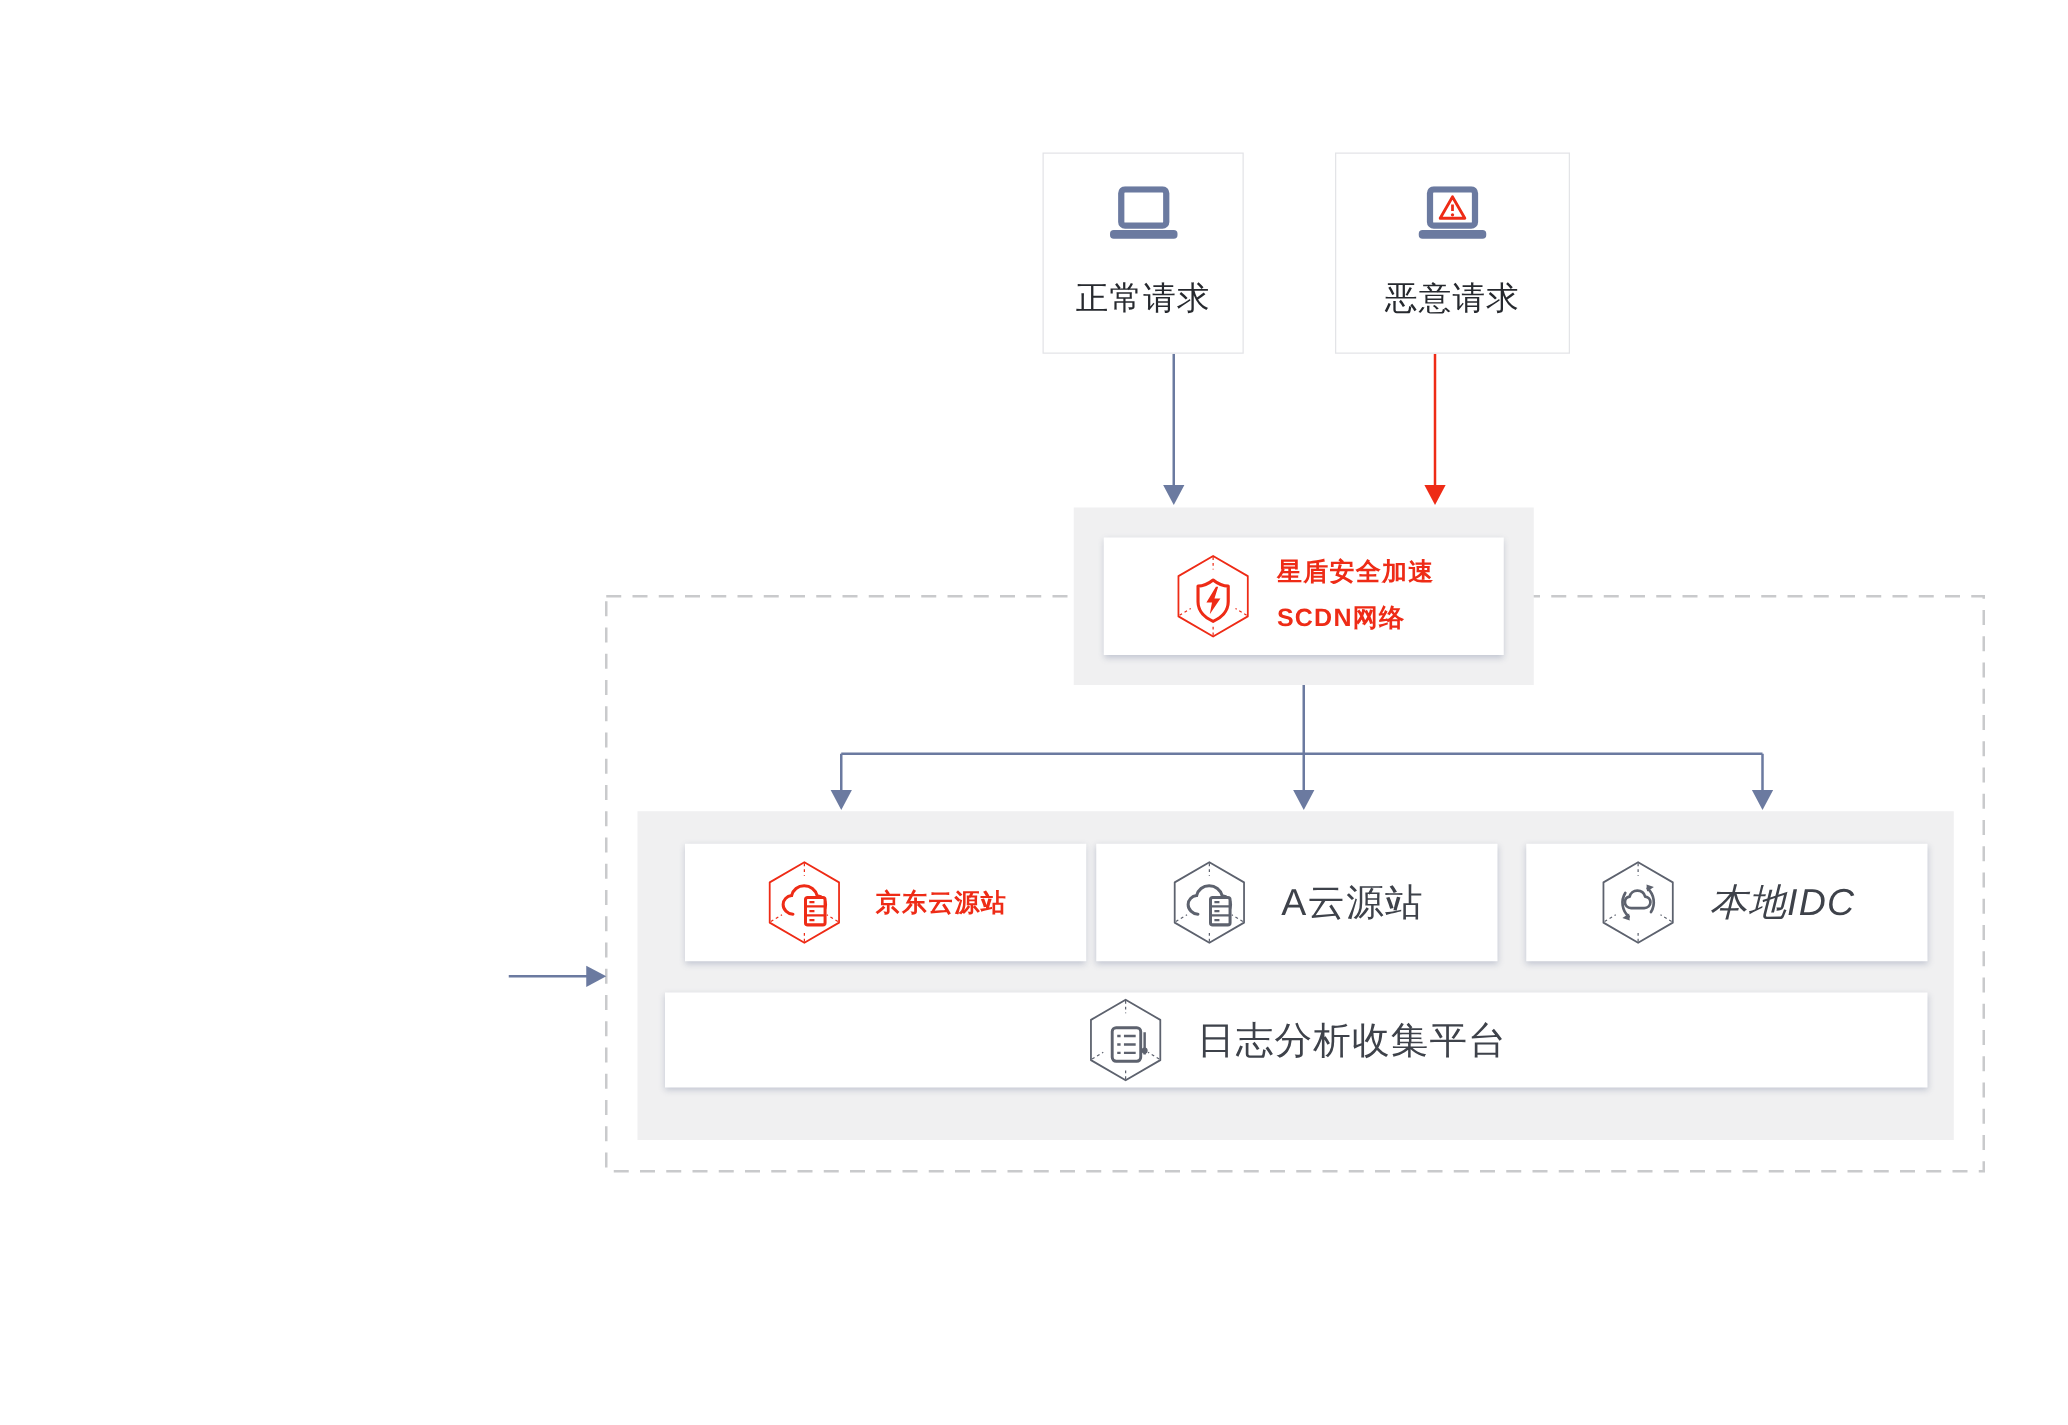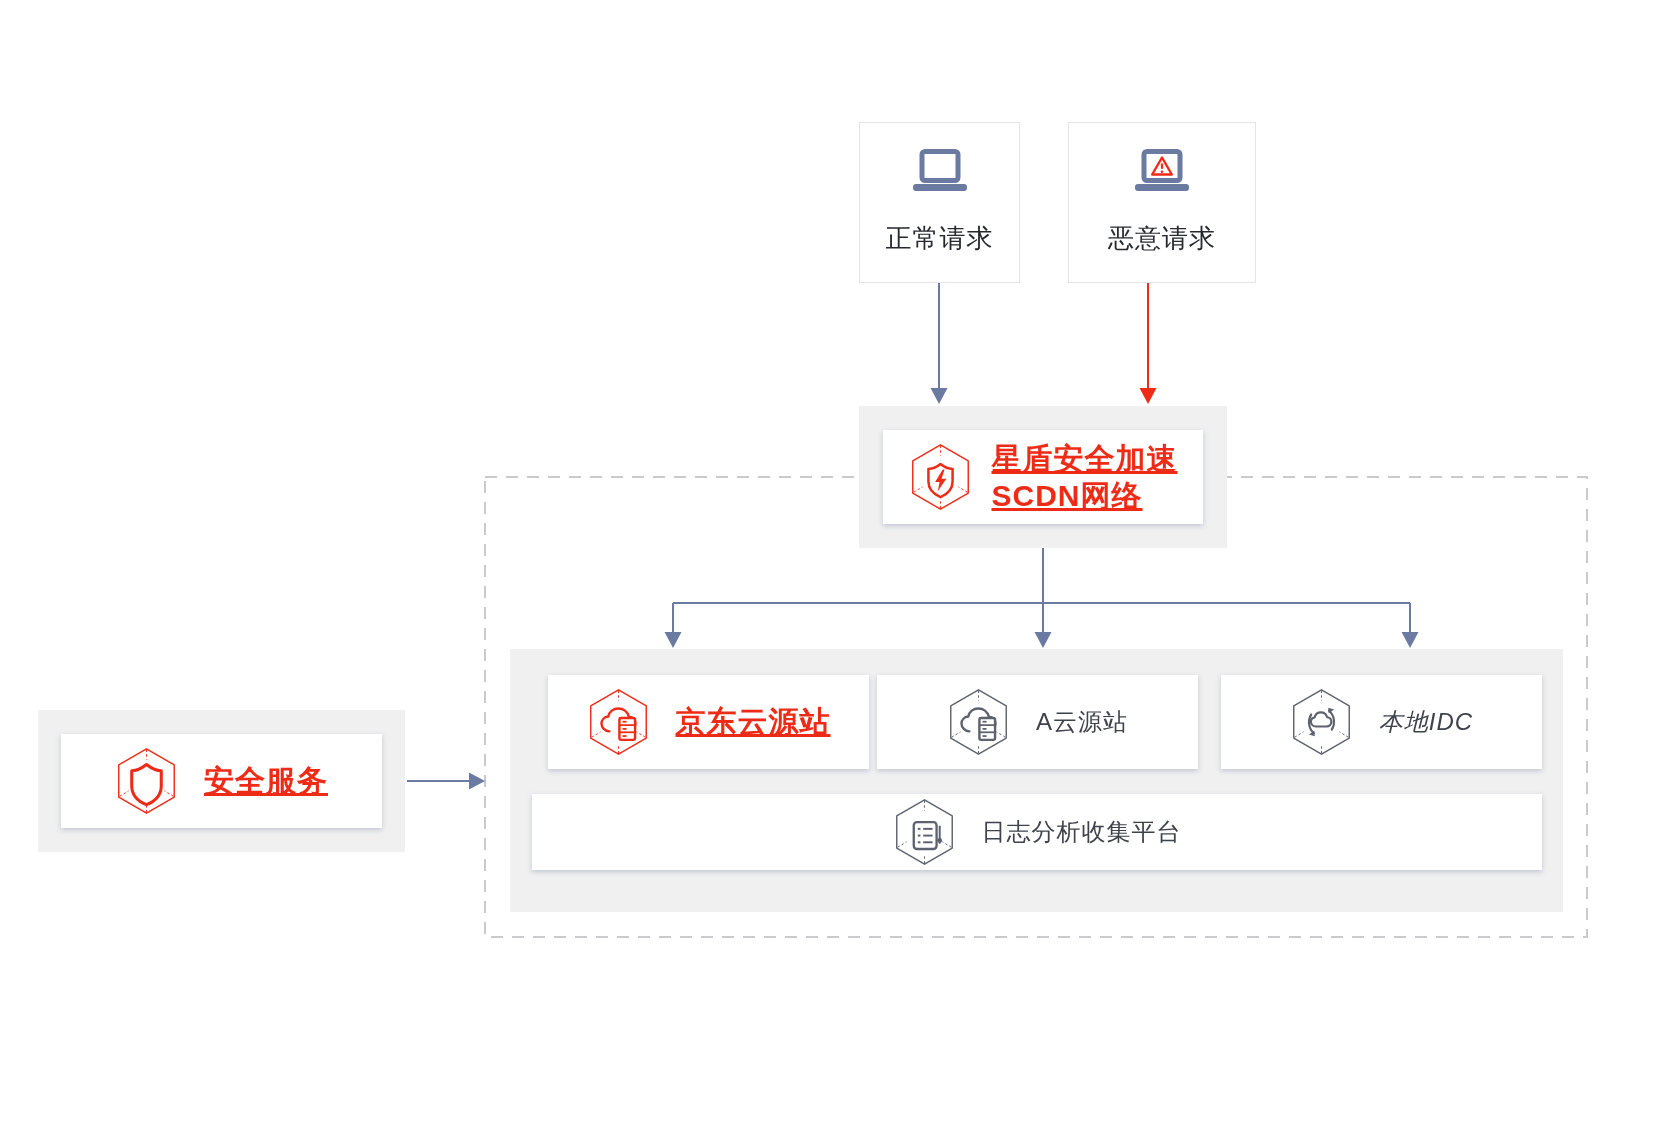--- a/index.html
+++ b/index.html
@@ -6,22 +6,22 @@
   body{font-family:"Liberation Sans","DejaVu Sans",sans-serif;}
   .canvas{position:relative;width:1654px;height:1140px;background:#ffffff;overflow:hidden;}
   .connector-layer{position:absolute;left:0;top:0;z-index:1;}
   .panel{position:absolute;background:#f0f0f1;z-index:2;}
   .card{position:absolute;background:#ffffff;box-shadow:0 2px 5px rgba(96,108,143,0.32);
         display:flex;align-items:center;justify-content:center;gap:26px;}
   .req-box{position:absolute;width:161px;height:161px;background:#ffffff;border:1px solid #e3e4e7;
            box-sizing:border-box;display:flex;flex-direction:column;align-items:center;
            justify-content:center;gap:28px;z-index:2;}
   .req-label{font-size:26px;color:#26292e;letter-spacing:1px;}
-  .red-label{font-size:30px;color:#ee2b16;font-weight:600;letter-spacing:1px;text-decoration:underline;}
-  .gray-label{font-size:24px;color:#3e424a;letter-spacing:1px;}
+  .red-label{font-size:20px;color:#ee2b16;font-weight:600;letter-spacing:1px;}
+  .gray-label{font-size:30px;color:#3e424a;letter-spacing:1px;}
   .scdn-text{display:flex;flex-direction:column;line-height:37px;}
   .icon{flex:0 0 auto;display:block;}
 </style>
 </head>
 <body>
 
 <div class="canvas">
 
   <svg class="connector-layer" width="1654" height="1140" viewBox="0 0 1654 1140">
     <rect x="485" y="477" width="1102" height="460" fill="none" stroke="#c9cacc" stroke-width="2" stroke-dasharray="12 9"></rect>
@@ -42,21 +42,21 @@
       <polygon points="1034.5,632 1051.5,632 1043,648" fill="#6b7aa0"></polygon>
       <polygon points="1401.5,632 1418.5,632 1410,648" fill="#6b7aa0"></polygon>
     </g>
 
     <g>
       <line x1="407" y1="781" x2="470" y2="781" stroke="#6b7aa0" stroke-width="2"></line>
       <polygon points="469,772.5 469,789.5 485,781" fill="#6b7aa0"></polygon>
     </g>
   </svg>
 
-  <div class="req-box" style="left:859px;top:122px;">
+  <div class="req-box" style="left:834px;top:122px;">
     <svg class="icon" width="56" height="44" viewBox="0 0 56 44">
       <rect x="10" y="2.5" width="36" height="29" rx="3" fill="#fff" stroke="#6b7aa0" stroke-width="5"></rect>
       <rect x="1" y="35" width="54" height="7" rx="3" fill="#6b7aa0"></rect>
     </svg>
     <span class="req-label">正常请求</span>
   </div>
 
   <div class="req-box" style="left:1068px;top:122px;width:188px;">
     <svg class="icon" width="56" height="44" viewBox="0 0 56 44">
       <rect x="10" y="2.5" width="36" height="29" rx="3" fill="#fff" stroke="#6b7aa0" stroke-width="5"></rect>
@@ -171,29 +171,14 @@
           <line x1="33.5" y1="49.5" x2="44" y2="49.5"></line>
           <line x1="52" y1="31" x2="52" y2="51"></line>
         </g>
         <circle cx="52" cy="47.5" r="2.7" fill="#5d626e"></circle>
       </svg>
       <span class="gray-label">日志分析收集平台</span>
     </div>
 
   </div>
 
-  <div class="panel" style="left:38px;top:710px;width:367px;height:142px;">
-    <div class="card" style="left:23px;top:24px;width:321px;height:94px;">
-      <svg class="icon" width="63" height="68" viewBox="0 0 70 76">
-        <path d="M35 2 L66 20 V56 L35 74 L4 56 V20 Z" fill="none" stroke="#ee2b16" stroke-width="1.6" stroke-linejoin="round"></path>
-        <g stroke="#ee2b16" stroke-width="1.1" stroke-dasharray="2.6 2.6">
-          <line x1="35" y1="3" x2="35" y2="14"></line>
-          <line x1="5" y1="55" x2="15" y2="49"></line>
-          <line x1="65" y1="55" x2="55" y2="49"></line>
-          <line x1="35" y1="73" x2="35" y2="63"></line>
-        </g>
-        <path d="M35 19.5 C41.5 24.5 48 26.5 51.5 26.5 L51.5 43.5 C51.5 54 43.5 61 35 64.5 C26.5 61 18.5 54 18.5 43.5 L18.5 26.5 C22 26.5 28.5 24.5 35 19.5 Z" fill="#fff" stroke="#ee2b16" stroke-width="3.4" stroke-linejoin="round"></path>
-      </svg>
-      <span class="red-label">安全服务</span>
-    </div>
-  </div>
 
 </div>
 
 </body></html>

